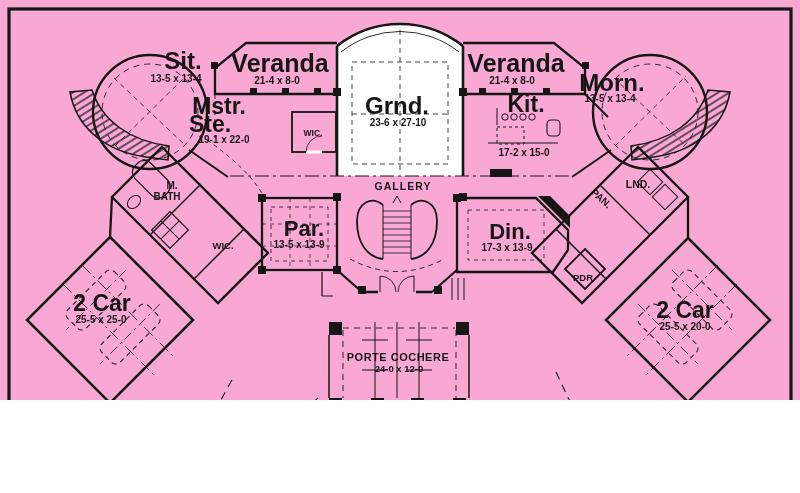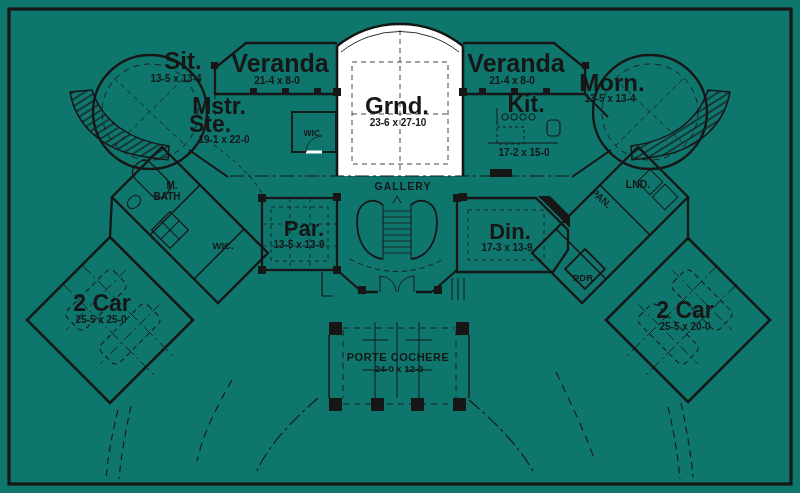--- a/index.html
+++ b/index.html
@@ -1,16 +1,16 @@
 <!DOCTYPE html>
 <html><head>
 <meta charset="utf-8">
 <style>
   html,body{margin:0;padding:0;background:#ffffff;}
-  .plan-wrap{width:800px;height:493px;background:#0f766e;}
+  .plan-wrap{width:800px;height:400px;background:#f9a8d4;}
   svg{display:block;}
   text{font-family:"Liberation Sans", sans-serif; fill:#161616;}
   .rn{font-weight:700;}
   .rd{font-weight:600;}
   .sm{font-weight:700;}
   .wall{stroke:#161616;fill:none;}
 </style>
 </head>
 <body>
 

